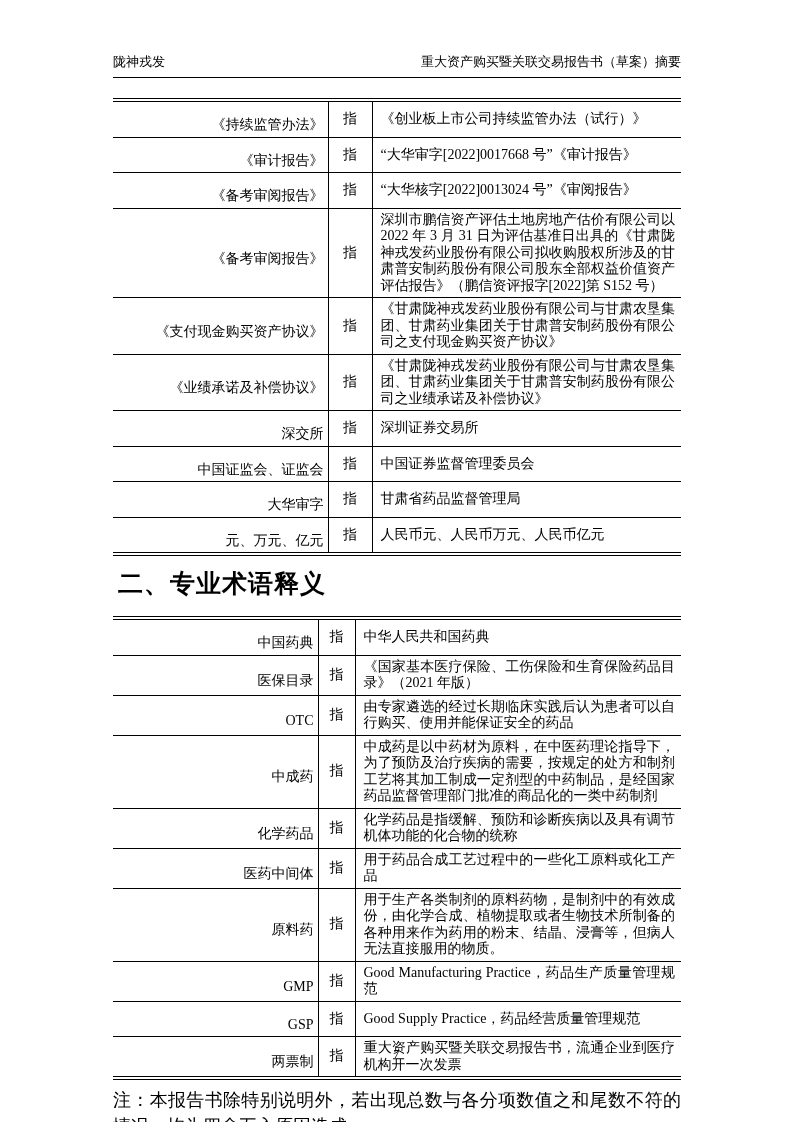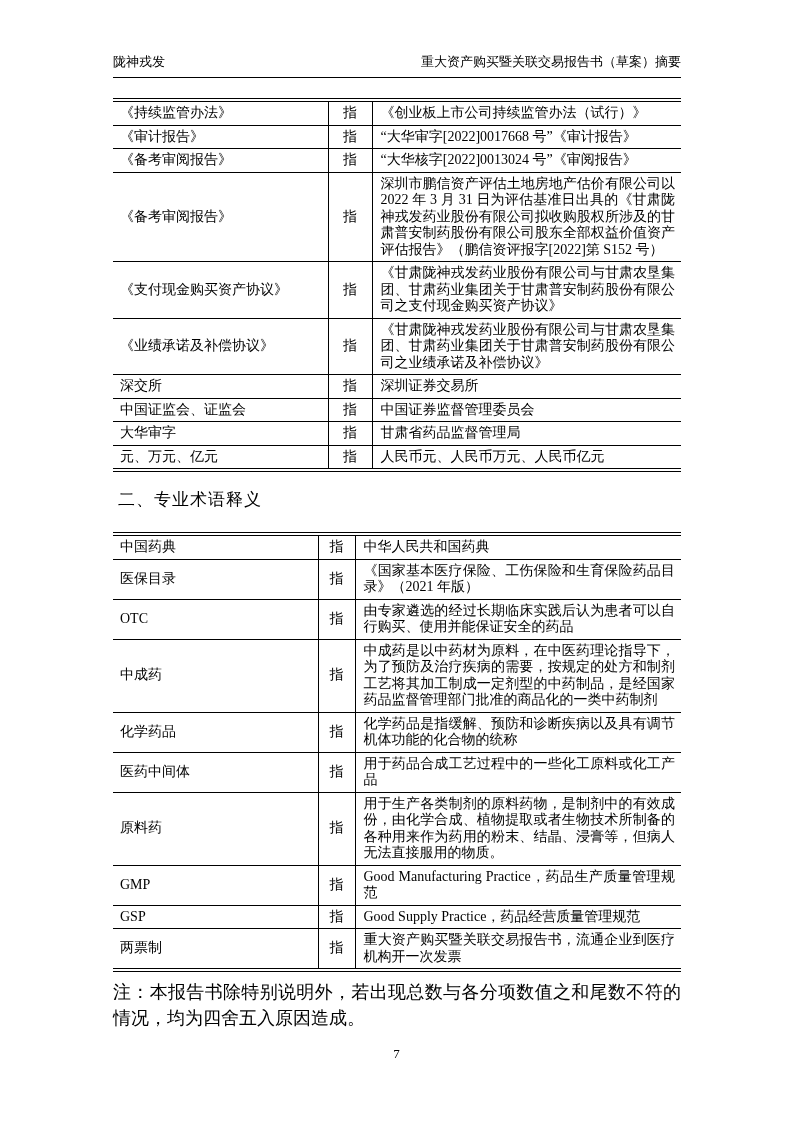--- a/index.html
+++ b/index.html
@@ -38,38 +38,38 @@
     border-bottom: 4px double #000;
   }
   .t1 { margin-top: 20px; }
   .def-table td {
     vertical-align: middle;
     border-bottom: 1px solid #000;
     word-break: normal;
     overflow-wrap: break-word;
   }
   .def-table tr:last-child td { border-bottom: none; }
-  td.term { padding: 3px 4px 3px 7px; text-align: left; }
+  td.term { padding: 15px 4px 3px 7px; text-align: right; }
   td.zhi  {
     text-align: center;
     border-left: 1px solid #000;
     border-right: 1px solid #000;
     padding: 3px 0;
   }
   td.def  { padding: 3px 6px 3px 8px; text-align: justify; }
   .t1 col.c-term { width: 215px; }
   .t1 col.c-zhi  { width: 44px; }
   .t1 col.c-def  { width: 309px; }
   .t2 col.c-term { width: 205px; }
   .t2 col.c-zhi  { width: 37px; }
   .t2 col.c-def  { width: 326px; }
   .section-title {
     font-family: "Liberation Sans", "DejaVu Sans", sans-serif;
-    font-weight: normal;
-    font-size: 17px;
+    font-weight: bold;
+    font-size: 25px;
     line-height: 25px;
     letter-spacing: 1px;
     margin: 15px 0 20px 0;
     padding-left: 5px;
   }
   .note {
     margin: 7px 0 0 0;
     font-size: 18px;
     line-height: 26px;
     text-align: justify;

